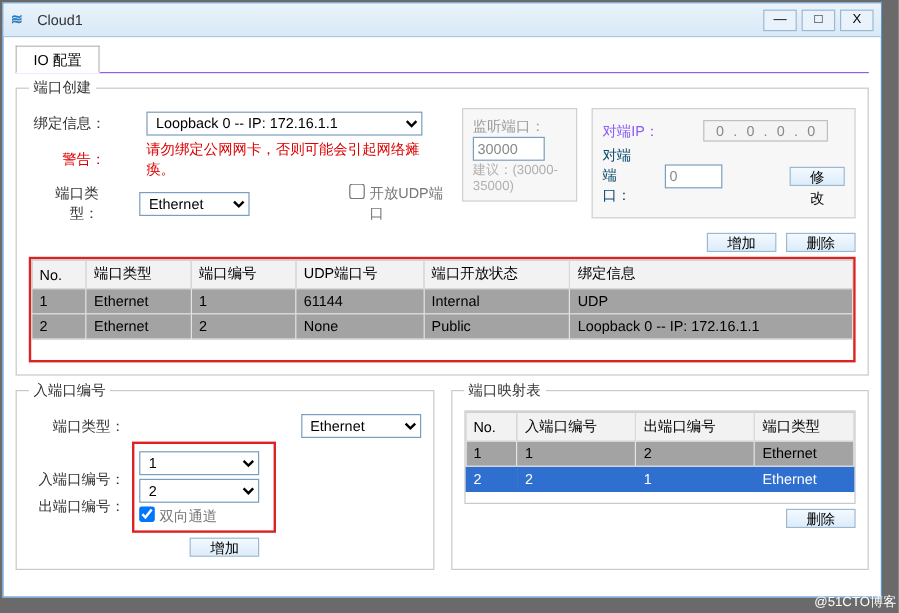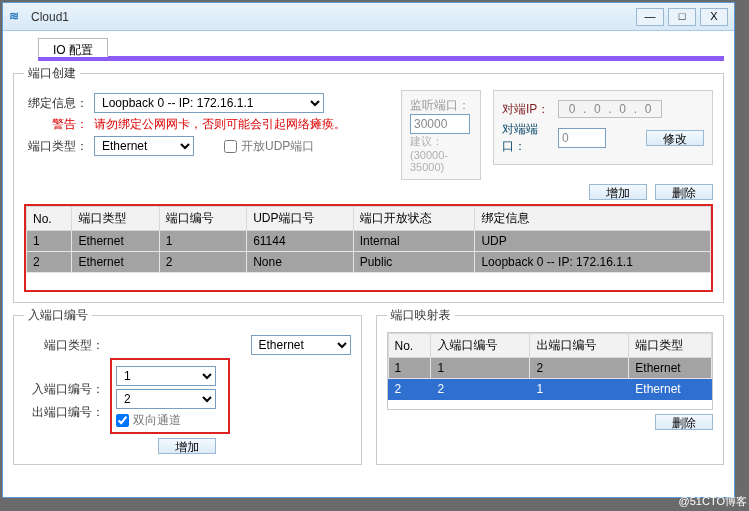--- a/index.html
+++ b/index.html
@@ -4,25 +4,25 @@
 <style>
 * { box-sizing: border-box; margin: 0; padding: 0; font-family: "Microsoft YaHei", SimSun, Arial, sans-serif; font-size: 12px; }
 body { background: #6a6a6a; width: 749px; height: 511px; overflow: hidden; }
 .window { background: #fff; border: 1px solid #5b9bd5; width: 733px; height: 496px; margin: 2px; position: relative; }
 .titlebar { height: 28px; background: linear-gradient(#eaf3fb,#d8e9f7); border-bottom: 1px solid #a8c8e4; display: flex; align-items: center; padding: 0 6px; }
 .titlebar .logo { width: 16px; height: 16px; margin-right: 6px; font-weight: bold; color: #2b7cc0; }
 .titlebar .title { flex: 1; color: #333; }
 .winbtns { display: flex; }
 .winbtn { width: 28px; height: 18px; margin-left: 4px; border: 1px solid #9bb8d3; background: #eaf3fb; text-align: center; line-height: 14px; font-size: 11px; cursor: pointer; }
 .client { padding: 6px 10px; }
-.tabrow { border-bottom: 5px solid #8b5cf6; height: 24px; display: flex; margin-left: 25px; }
+.tabrow { border-bottom: 1px solid #8b5cf6; height: 24px; display: flex; }
 .tab { border: 1px solid #b8b8b8; border-bottom: 1px solid #fff; background: #fff; padding: 3px 14px; position: relative; top: 1px; }
 fieldset { border: 1px solid #c9c9c9; margin-top: 4px; padding: 8px 10px 10px; }
 legend { padding: 0 4px; color: #333; }
-.row { display: flex; align-items: center; margin: 3px 0; }
+.row { display: flex; align-items: center; margin: 3px 0; gap: 28px; }
 .lbl { width: 64px; text-align: right; margin-right: 6px; color: #333; }
 .warn { color: #d00; }
 select, input[type=text] { border: 1px solid #7a9ebd; background: #fff; height: 20px; padding: 1px 3px; }
 .sel-wide { width: 230px; }
 .sel-mid { width: 100px; }
 .grayfs { border: 1px solid #d0d0d0; background: #f7f7f7; padding: 6px 8px; color: #9a9a9a; }
 .grayfs .mini { color: #b0b0b0; font-size: 11px; }
 .iptxt { width: 48px; color: #888; }
 .ipbox { display: flex; align-items: center; border: 1px solid #bfbfbf; background: #f4f4f4; padding: 1px 2px; color: #888; }
 .ipbox span { width: 22px; text-align: center; }
@@ -34,21 +34,21 @@
 tbody td { border: 1px solid #e4e4e4; padding: 3px 6px; }
 .cols { display: flex; gap: 14px; }
 .cols fieldset { flex: 1; }
 .sel-sm { width: 100px; }
 .map-lbls .lbl { width: 80px; }
 .sel-row { display: flex; align-items: center; margin: 3px 0; }
 .centerbtn { display: flex; justify-content: center; margin-top: 4px; }
 .tbl-wrap { border: 1px solid #c9c9c9; height: 78px; overflow: auto; background: #fff; }
 tr.selected td { background: #2f6fd0; color: #fff; border-color: #2f6fd0; }
 .porttbl-wrap { height: 88px; overflow: auto; }
-.chk { display: flex; align-items: center; gap: 4px; color: #777; }
+.chk { display: flex; align-items: flex-start; gap: 4px; color: #777; }
 .watermark { position: absolute; right: 2px; bottom: 2px; color: #fff; font-size: 11px; }
 </style>
 </head>
 <body>
 
 <div class="window">
   <div class="titlebar">
     <div class="logo">≋</div>
     <div class="title">Cloud1</div>
     <div class="winbtns">
@@ -80,29 +80,29 @@
             <span class="lbl">端口类型：</span>
             <select class="sel-mid"><option>Ethernet</option></select>
             <span style="width:30px"></span>
             <label class="chk">
               <input type="checkbox" style="">
               <span>开放UDP端口</span>
             </label>
           </div>
         </div>
 
-        <div class="grayfs" style="width:80px">
+        <div class="grayfs" style="width:96px">
           <div>监听端口：</div>
           <input type="text" class="iptxt" style="width: 60px;" value="30000">
           <div class="mini">建议：(30000-35000)</div>
         </div>
 
         <div class="grayfs" style="width:220px">
           <div class="row">
-            <span style="width:56px;color:#7f1d1d">对端IP：</span>
+            <span style="width:56px;color:#8b5cf6">对端IP：</span>
             <div class="ipbox">
               <span>0</span>.<span>0</span>.<span>0</span>.<span>0</span>
             </div>
           </div>
           <div class="row">
             <span style="width:56px;color:#0c4a6e">对端端口：</span>
             <input type="text" class="iptxt" value="0" style="">
             <span style="flex:1"></span>
             <button class="btn">修改</button>
           </div>

